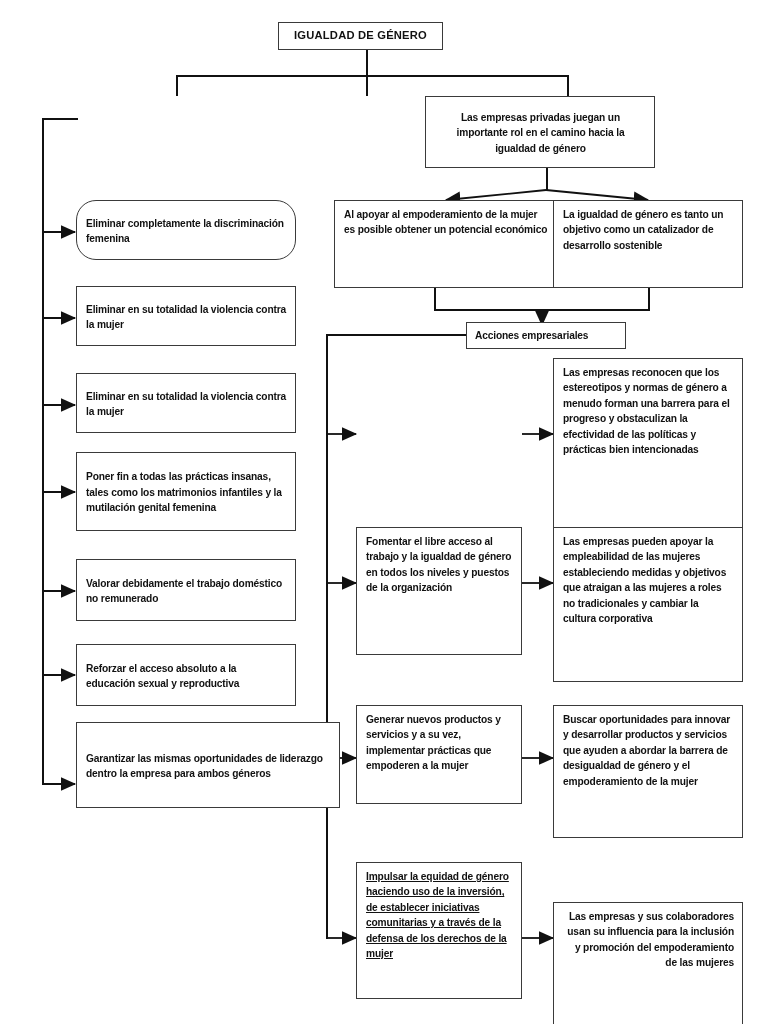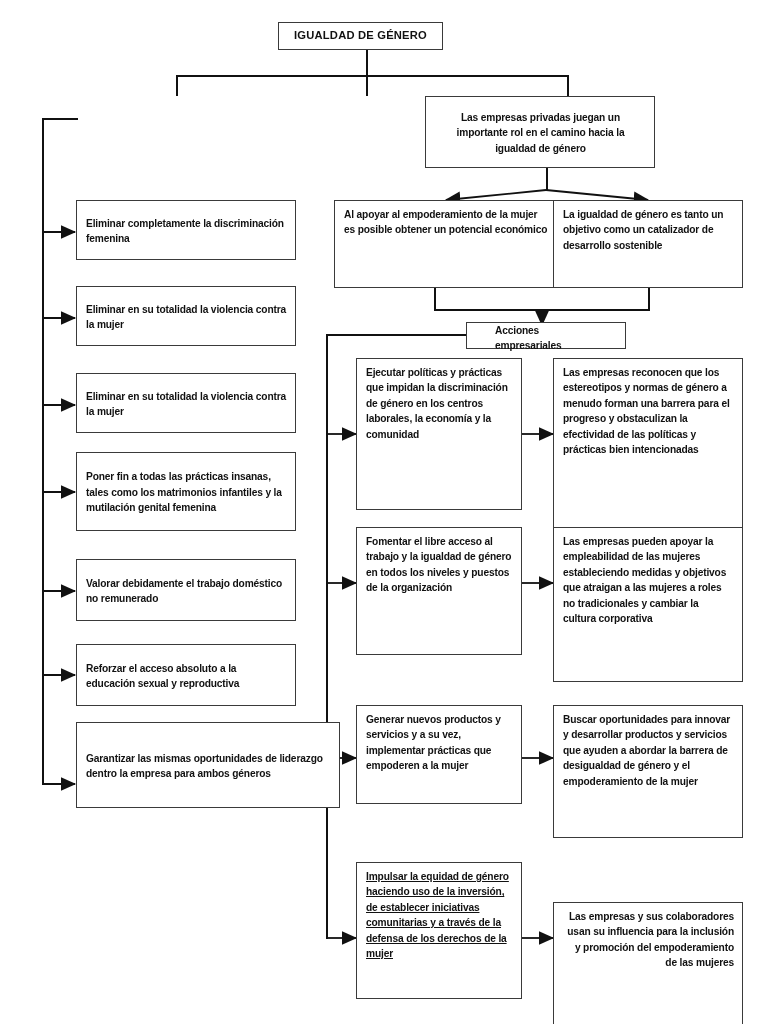--- a/index.html
+++ b/index.html
@@ -33,22 +33,22 @@
   .box.title{
     font-size:11.2px;
     letter-spacing:0.2px;
     display:flex;
     align-items:center;
     justify-content:center;
     padding:0;
   }
   .box.mid{
     display:flex;
-    align-items:flex-start;
-    padding:0 28px;
+    align-items:center;
+    padding:0 8px;
   }
   .box.vcenter{
     display:flex;
     flex-direction:column;
     justify-content:center;
   }
   .box p{margin:0;}
   
   .ln{
     position:absolute;
@@ -125,21 +125,21 @@
 
   <div class="box title" style="left:278px; top:22px; width:165px; height:28px;">
     <span>IGUALDAD DE GÉNERO</span>
   </div>
 
 
   <div class="box center vcenter" style="left:425px; top:96px; width:230px; height:72px;">
     <p>Las empresas privadas juegan un importante rol en el camino hacia la igualdad de género</p>
   </div>
 
-  <div class="box vcenter" style="left:76px; top:200px; width:220px; height:60px;">
+  <div class="box vcenter" style="left:76px; top:200px; width:220px; height:60px;border-radius:20px;">
     <p>Eliminar completamente la discriminación femenina</p>
   </div>
   <div class="box vcenter" style="left:76px; top:286px; width:220px; height:60px;">
     <p>Eliminar en su totalidad la violencia contra la mujer</p>
   </div>
   <div class="box vcenter" style="left:76px; top:373px; width:220px; height:60px;">
     <p>Eliminar en su totalidad la violencia contra la mujer</p>
   </div>
   <div class="box vcenter" style="left:76px; top:452px; width:220px; height:79px;">
     <p>Poner fin a todas las prácticas insanas, tales como los matrimonios infantiles y la mutilación genital femenina</p>
@@ -158,23 +158,20 @@
     <p>Al apoyar al empoderamiento de la mujer es  posible obtener un potencial económico</p>
   </div>
   <div class="box" style="left:553px; top:200px; width:190px; height:88px;">
     <p>La igualdad de género es tanto un objetivo como un catalizador de desarrollo sostenible</p>
   </div>
 
   <div class="box mid" style="left:466px; top:322px; width:160px; height:27px;">
     <span>Acciones empresariales</span>
   </div>
 
-  <div class="box" style="left:356px; top:358px; width:166px; height:152px;">
-    <p>Ejecutar políticas y prácticas que impidan la discriminación de género en los centros laborales, la economía y la comunidad</p>
-  </div>
   <div class="box" style="left:553px; top:358px; width:190px; height:196px;">
     <p>Las empresas reconocen que los estereotipos y normas de género a menudo forman una barrera para el progreso y obstaculizan la efectividad de las políticas y prácticas bien intencionadas</p>
   </div>
 
   <div class="box" style="left:356px; top:527px; width:166px; height:128px;">
     <p>Fomentar el libre acceso al trabajo y la igualdad de género en todos los niveles y puestos de la organización</p>
   </div>
   <div class="box" style="left:553px; top:527px; width:190px; height:155px;">
     <p>Las empresas pueden apoyar la empleabilidad de las mujeres  estableciendo medidas y objetivos que atraigan a las mujeres a roles no tradicionales y cambiar la cultura corporativa</p>
   </div>

